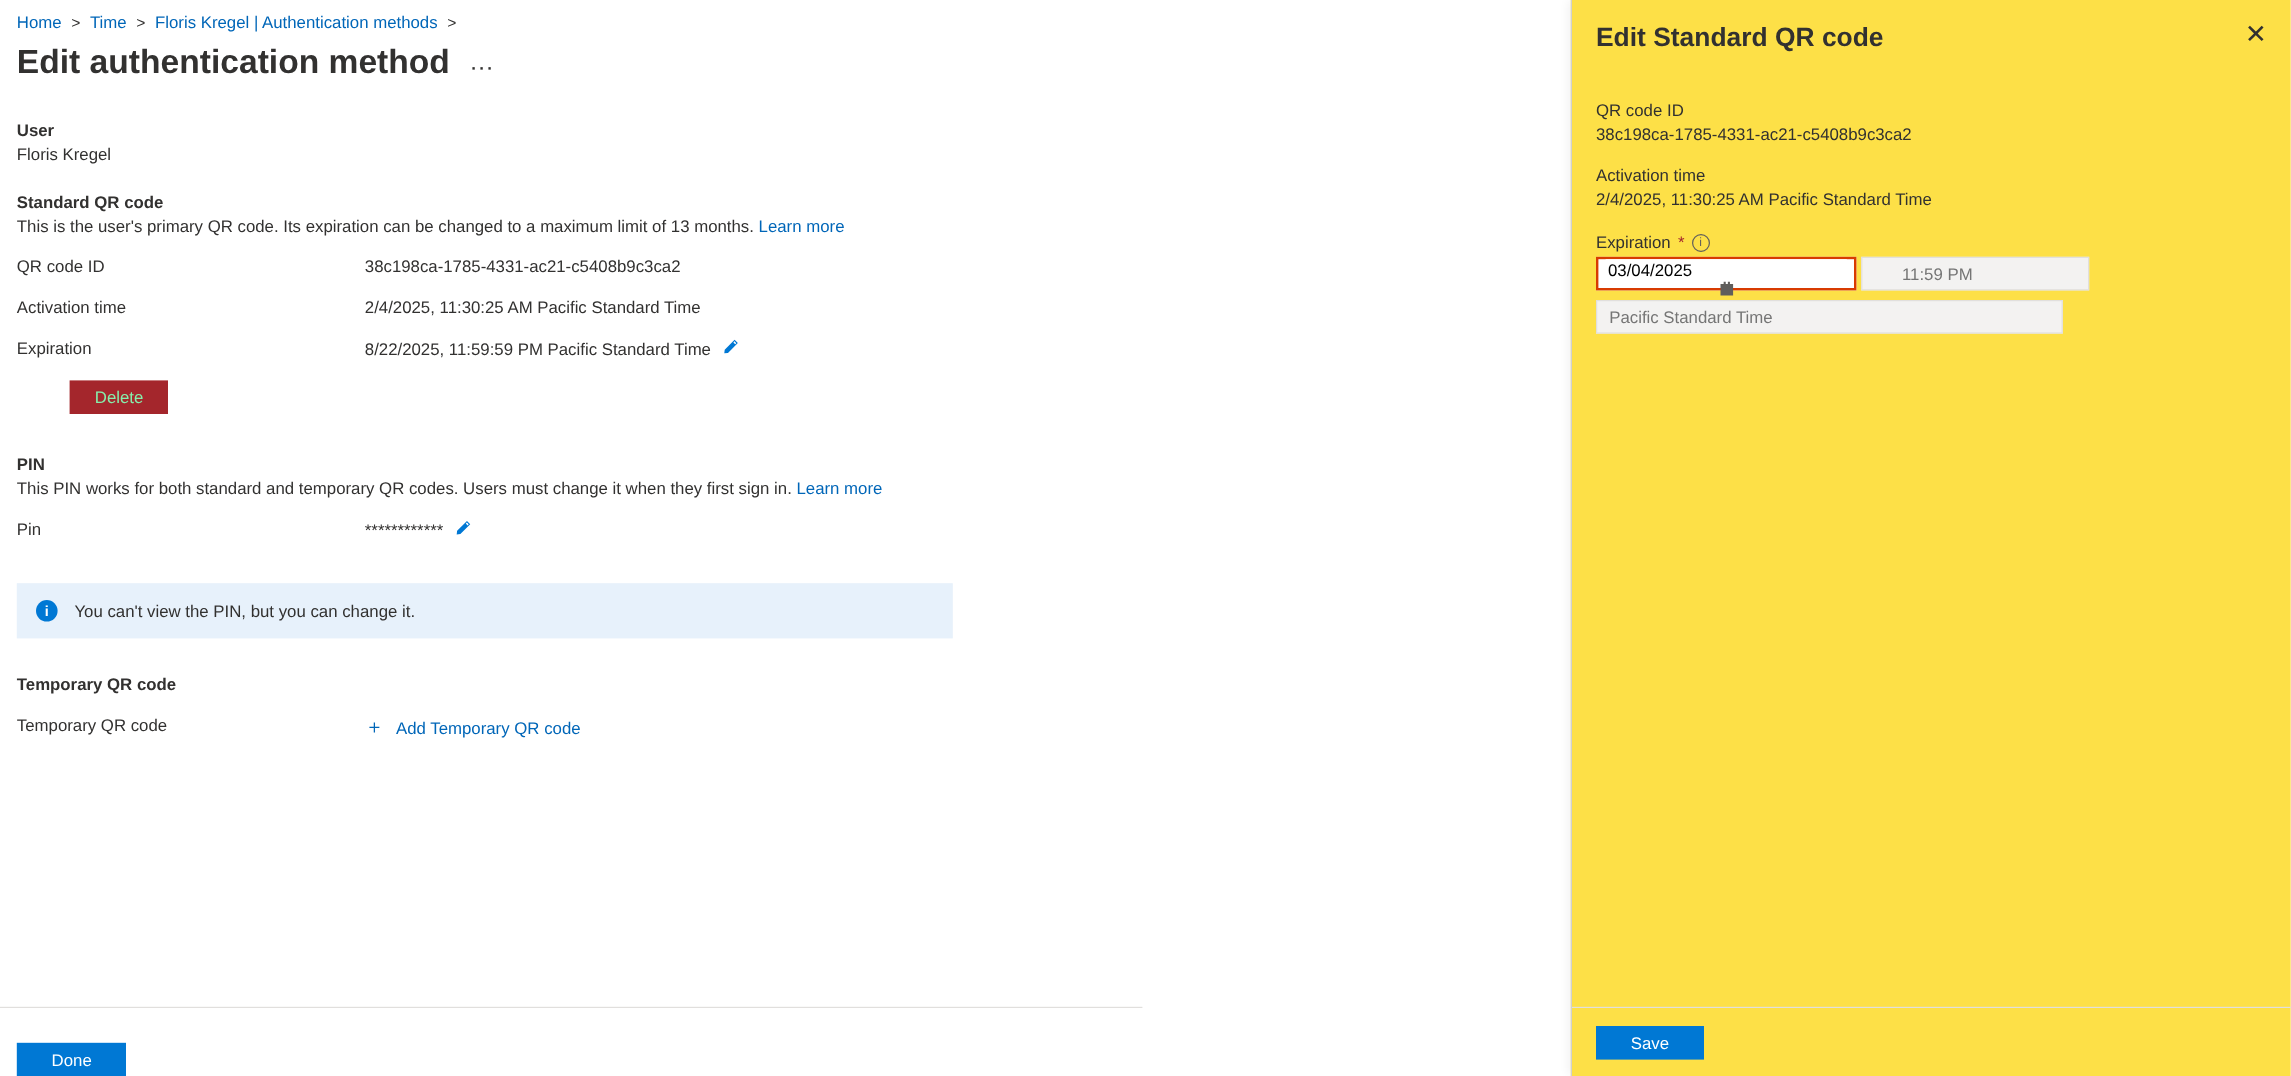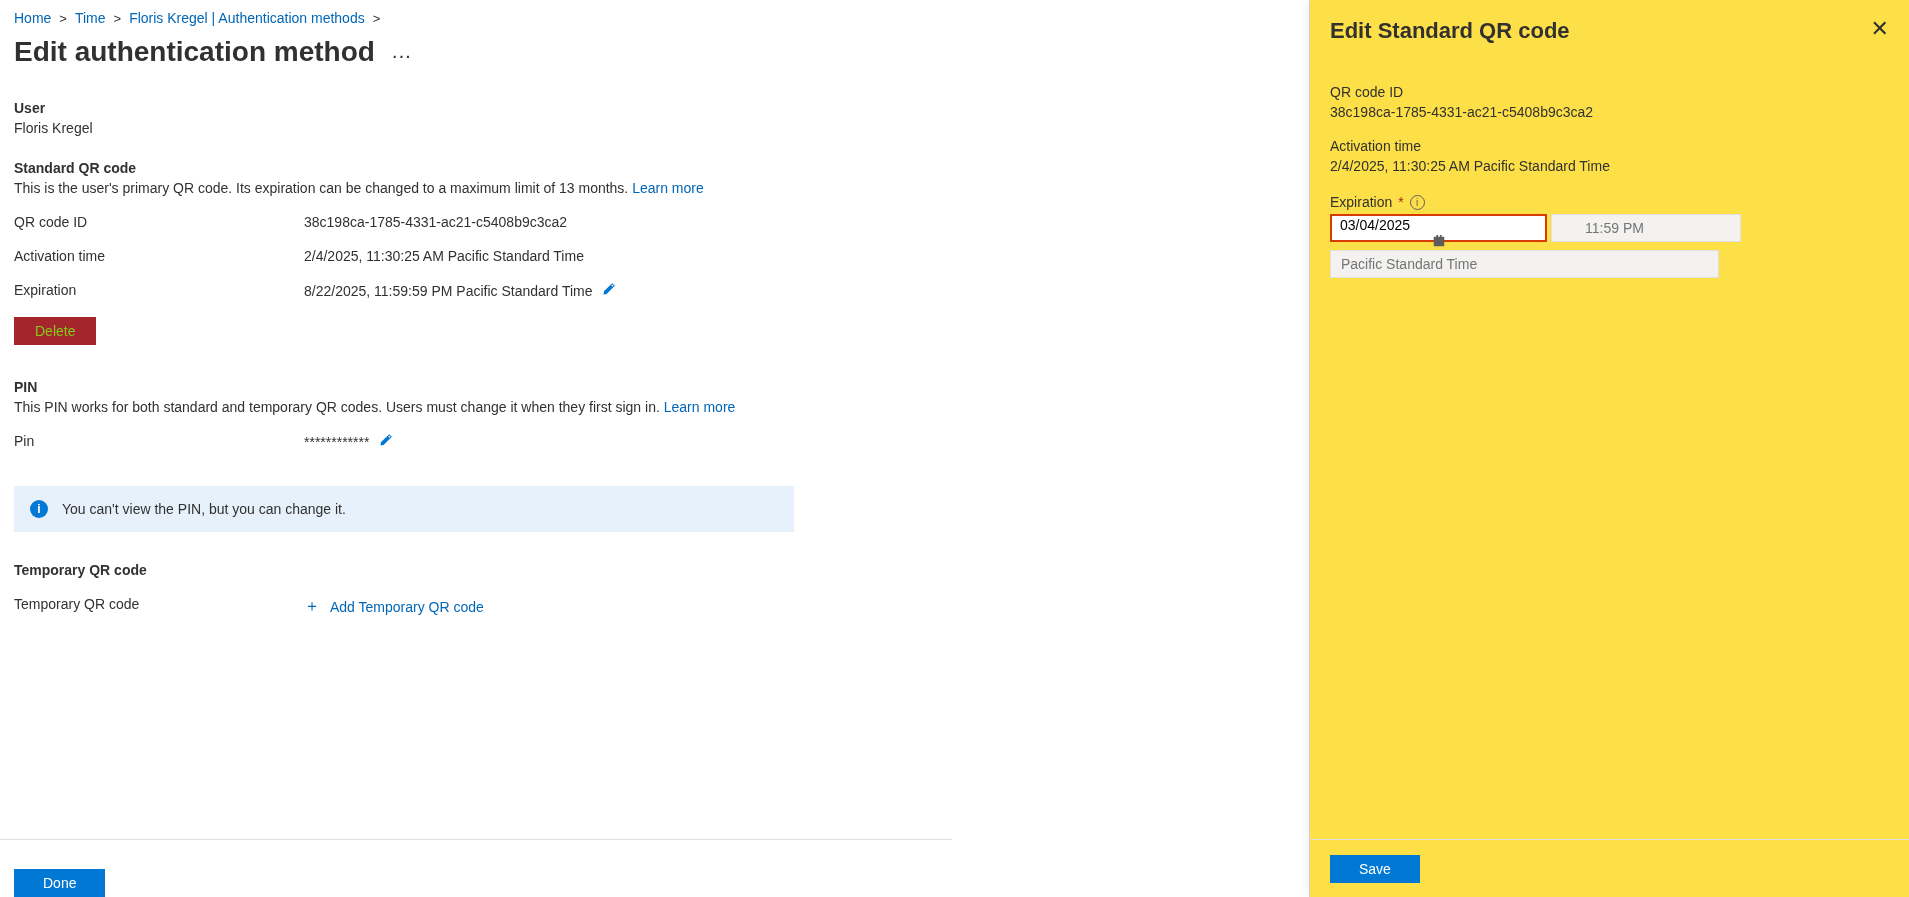--- a/index.html
+++ b/index.html
@@ -34,21 +34,21 @@
   a.inline-link { color:var(--link); text-decoration:none; cursor:pointer; }
 
   .kv-row { display:flex; margin-top:18px; }
   .kv-row .k { width:290px; }
   .kv-row .v { flex:1; }
 
   .edit-pencil { color:var(--primary); margin-left:6px; cursor:pointer; display:inline-flex; }
   .edit-pencil svg { width:14px; height:14px; }
 
   .btn { display:inline-block; border:1px solid transparent; padding:5px 20px; font-size:14px; cursor:pointer; font-family:inherit; }
-  .btn-danger  { background:var(--danger);  color:#84cc16; margin-top:18px; }
+  .btn-danger  { background:var(--danger);  color:#86efac; margin-top:18px;margin-left:44px; }
   .btn-primary { background:var(--primary); color:#fff; }
 
   .info-box { background:var(--info-bg); display:flex; align-items:center; padding:14px 16px; margin-top:36px; width:780px; box-sizing:border-box; }
   .info-box .i-icn { width:18px; height:18px; border-radius:50%; background:var(--info-icon); color:#fff; margin-right:14px; font-size:12px; font-weight:700; display:flex; align-items:center; justify-content:center; }
   .info-box .i-txt { color:var(--text); }
 
   .add-row { display:flex; margin-top:18px; }
   .add-row .k { width:290px; }
   .add-row .v { color:var(--link); cursor:pointer; display:flex; align-items:center; gap:10px; }
   .plus-icn { font-size:16px; color:var(--link); }

